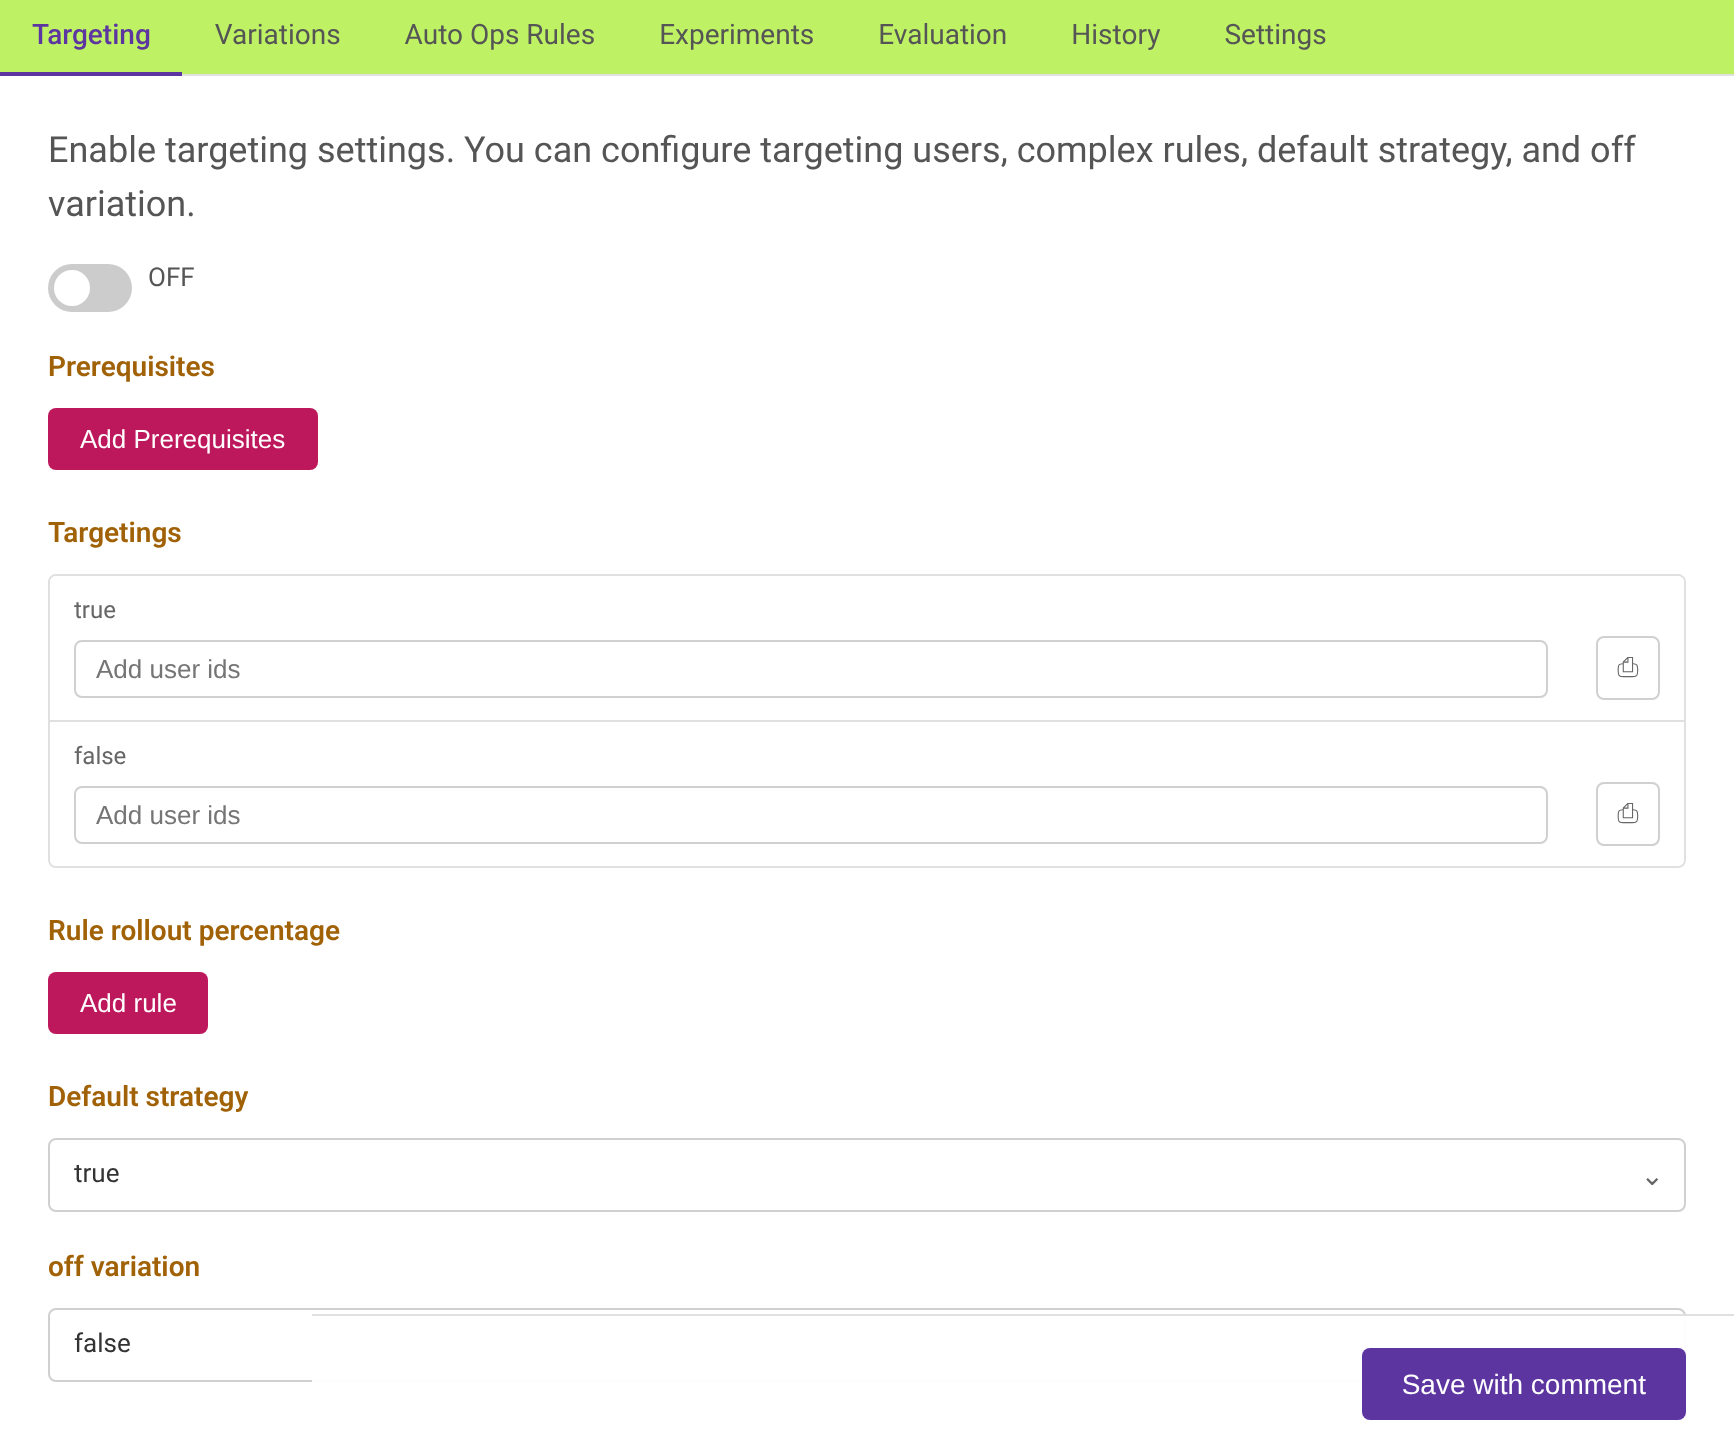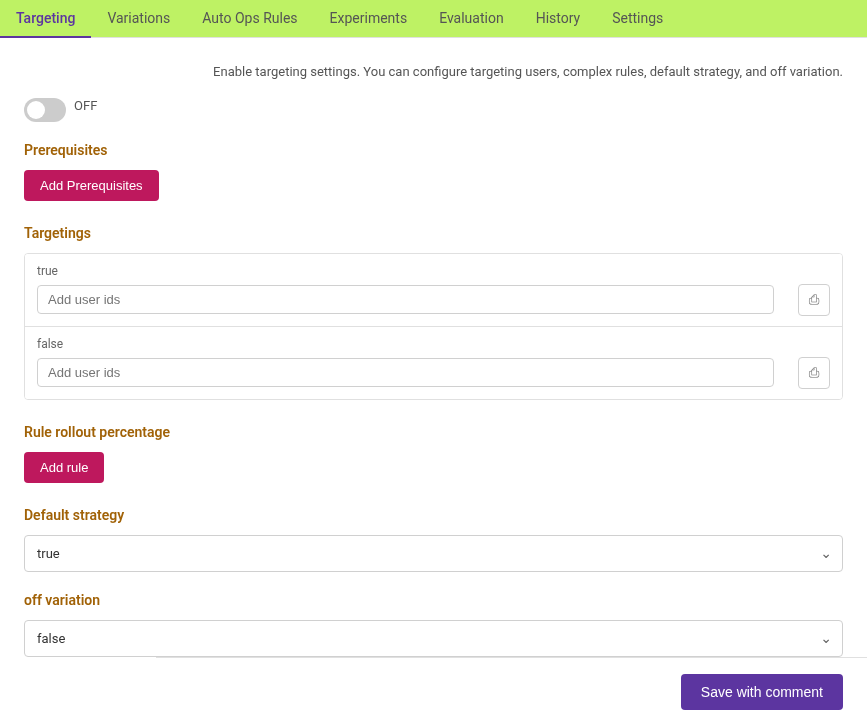--- a/index.html
+++ b/index.html
@@ -35,24 +35,23 @@
       font-weight: 500;
     }
 
     
     .main-content {
       padding: 24px 24px;
     }
 
     .description {
       color: #555;
-      font-size: 13px;
+      font-size: 18px;
       margin-bottom: 16px;
       line-height: 1.5;
-      text-align: right;
     }
 
     
     .toggle-row {
       display: flex;
       gap: 8px;
       margin-bottom: 20px;
     }
     .toggle-switch {
       width: 42px;

